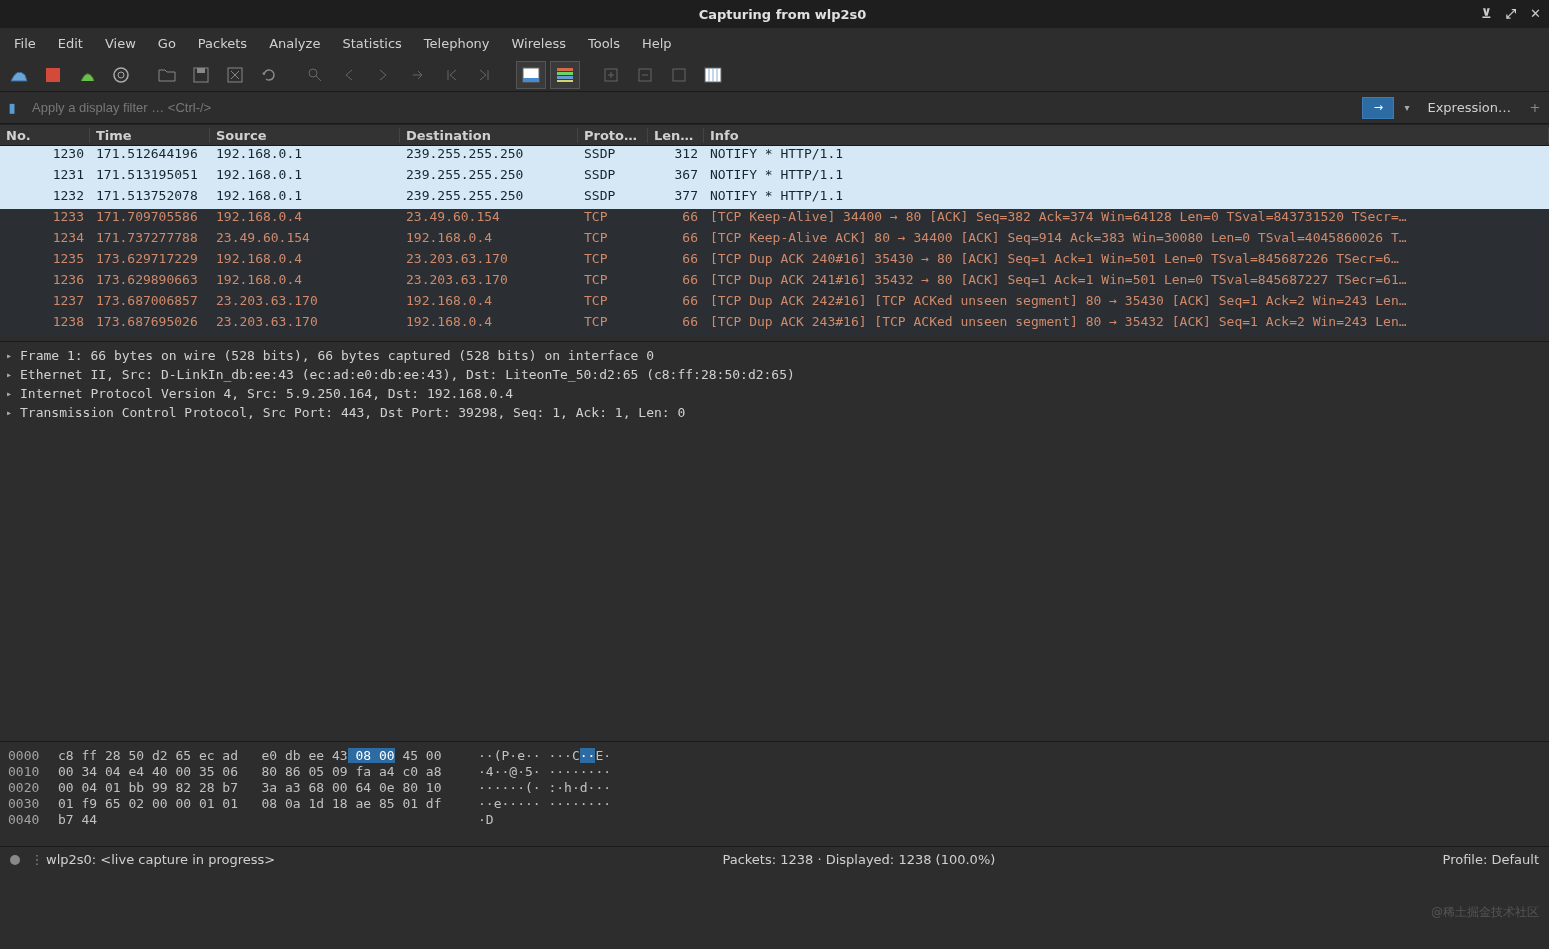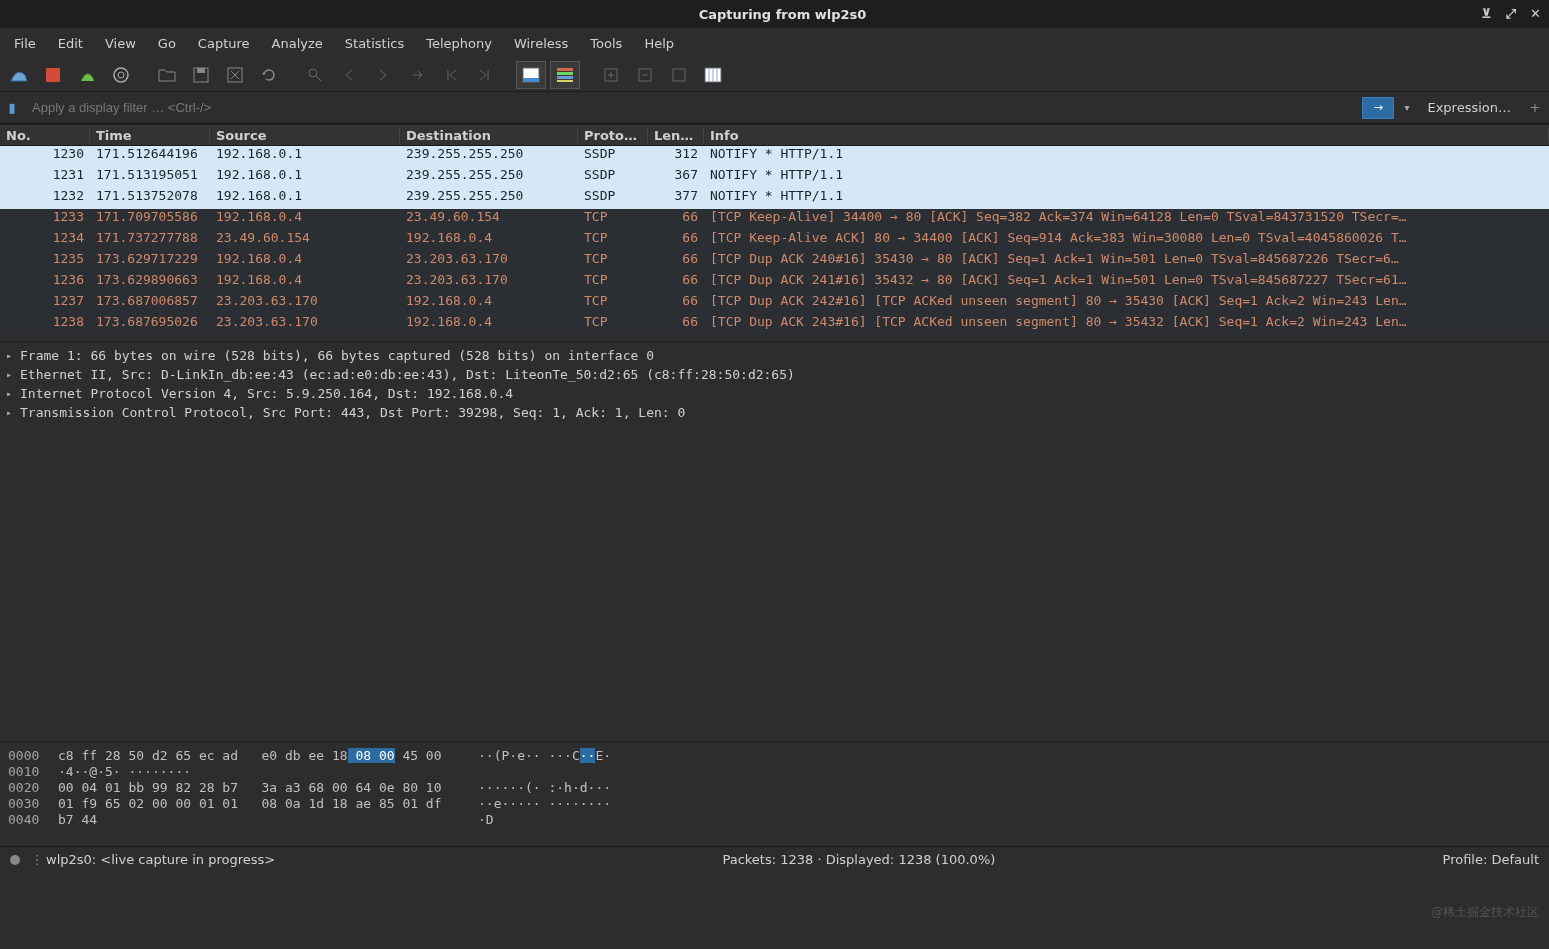--- a/index.html
+++ b/index.html
@@ -61,21 +61,21 @@
     <span>⤢</span>
     <span>✕</span>
   </div>
 </div>
 
 <div class="menubar" id="menubar">
     <div class="menu-item">File</div>
     <div class="menu-item">Edit</div>
     <div class="menu-item">View</div>
     <div class="menu-item">Go</div>
-    <div class="menu-item">Capture</div>
+    <div class="menu-item">Packets</div>
     <div class="menu-item">Analyze</div>
     <div class="menu-item">Statistics</div>
     <div class="menu-item">Telephony</div>
     <div class="menu-item">Wireless</div>
     <div class="menu-item">Tools</div>
     <div class="menu-item">Help</div>
   </div>
 
 <div class="toolbar">
   <div class="tool-btn">
@@ -313,22 +313,22 @@
       <span class="tree-arrow">▸</span>
       <span>Internet Protocol Version 4, Src: 5.9.250.164, Dst: 192.168.0.4</span>
     </div>
     <div class="tree-row">
       <span class="tree-arrow">▸</span>
       <span>Transmission Control Protocol, Src Port: 443, Dst Port: 39298, Seq: 1, Ack: 1, Len: 0</span>
     </div>
   </div>
 
 <div class="bytes" id="bytes">
-    <div class="byte-row"><span class="byte-offset">0000</span><span class="byte-hex"><span>c8 ff 28 50 d2 65 ec ad</span>  <span> e0 db ee 18</span><span class="hl"> 08 00</span><span> 45 00</span></span><span class="byte-ascii"><span>··(P·e·· ···C</span><span class="hl">··</span><span>E·</span></span></div>
-    <div class="byte-row"><span class="byte-offset">0010</span><span class="byte-ascii"><span>·4··@·5· ········</span><span class="hl"></span><span></span></span></div>
+    <div class="byte-row"><span class="byte-offset">0000</span><span class="byte-hex"><span>c8 ff 28 50 d2 65 ec ad</span>  <span> e0 db ee 43</span><span class="hl"> 08 00</span><span> 45 00</span></span><span class="byte-ascii"><span>··(P·e·· ···C</span><span class="hl">··</span><span>E·</span></span></div>
+    <div class="byte-row"><span class="byte-offset">0010</span><span class="byte-hex"><span>00 34 04 e4 40 00 35 06</span>  <span> 80 86 05 09 fa a4 c0 a8</span><span class="hl"></span><span></span></span><span class="byte-ascii"><span>·4··@·5· ········</span><span class="hl"></span><span></span></span></div>
     <div class="byte-row"><span class="byte-offset">0020</span><span class="byte-hex"><span>00 04 01 bb 99 82 28 b7</span>  <span> 3a a3 68 00 64 0e 80 10</span><span class="hl"></span><span></span></span><span class="byte-ascii"><span>······(· :·h·d···</span><span class="hl"></span><span></span></span></div>
     <div class="byte-row"><span class="byte-offset">0030</span><span class="byte-hex"><span>01 f9 65 02 00 00 01 01</span>  <span> 08 0a 1d 18 ae 85 01 df</span><span class="hl"></span><span></span></span><span class="byte-ascii"><span>··e····· ········</span><span class="hl"></span><span></span></span></div>
     <div class="byte-row"><span class="byte-offset">0040</span><span class="byte-hex"><span>b7 44</span>  <span></span><span class="hl"></span><span></span></span><span class="byte-ascii"><span>·D</span><span class="hl"></span><span></span></span></div>
   </div>
 
 <div class="watermark">@稀土掘金技术社区</div>
 
 <div class="statusbar">
   <div class="stat-dot"></div>
   <div class="stat-gap">⋮</div>

